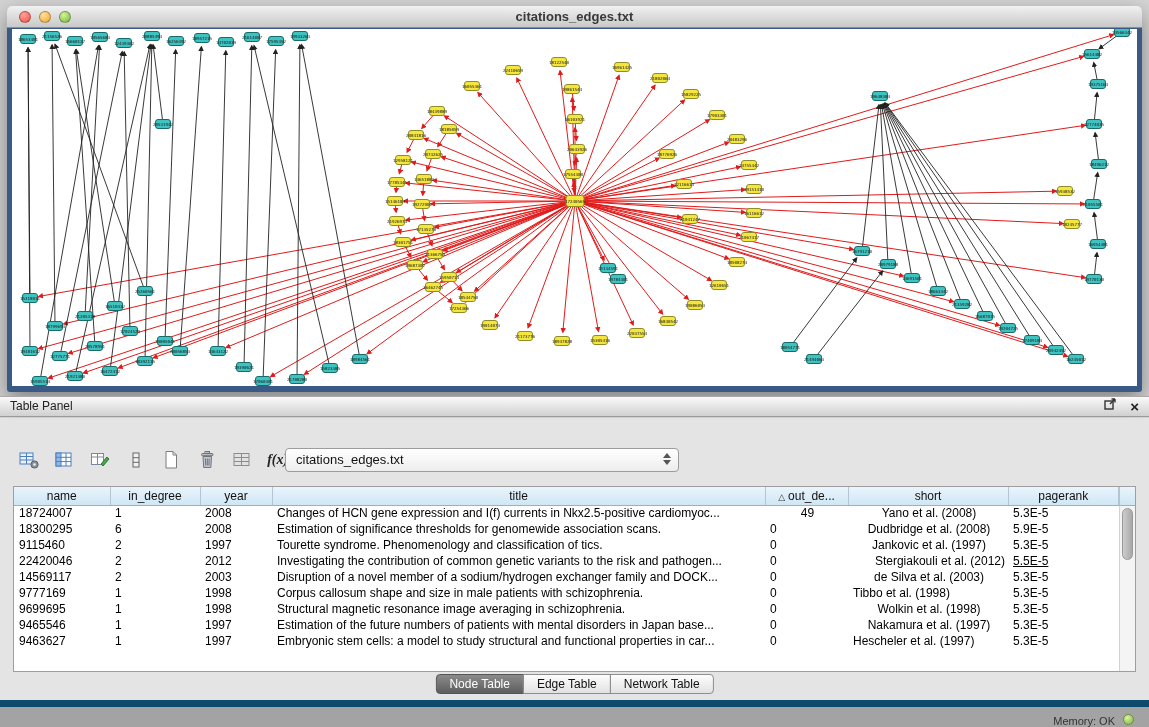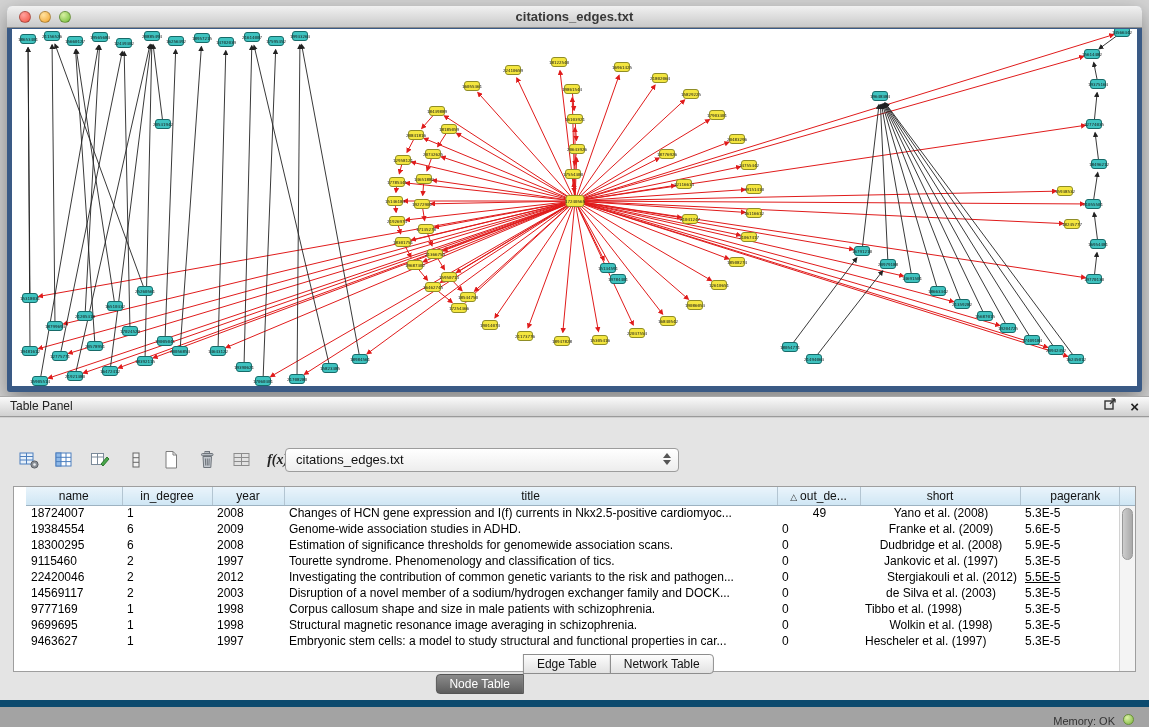--- a/index.html
+++ b/index.html
@@ -52,21 +52,21 @@
     position:absolute; left:269px; top:0; width:394px; height:24px;
     background:linear-gradient(#ffffff,#ededed); border:1px solid #9c9c9c; border-radius:4px;
     font-size:13px; line-height:22px; padding-left:10px; color:#111;
   }
   .stepper { position:absolute; right:7px; top:4px; display:flex; flex-direction:column; align-items:center; gap:2px; }
   .stepper .up   { width:0;height:0;border-left:4px solid transparent;border-right:4px solid transparent;border-bottom:5px solid #555; }
   .stepper .down { width:0;height:0;border-left:4px solid transparent;border-right:4px solid transparent;border-top:5px solid #555; }
 
   .tablewrap {
     position:absolute; top:68px; left:13px; width:1123px; height:186px;
-    background:#fff; border:1px solid #9e9e9e; overflow:hidden;padding-left:12px;
+    background:#fff; border:1px solid #9e9e9e; overflow:hidden;
   }
   table { border-collapse:collapse; table-layout:fixed; width:1105px; font-size:12px; }
   thead th {
     height:18px; background:linear-gradient(#eaf4fb,#cfe6f4);
     border-right:1px solid #b3c5d2; border-bottom:1px solid #9db2c1;
     font-weight:normal; text-align:center; padding:0 2px;
     white-space:nowrap; overflow:hidden; font-size:12px; color:#111;
   }
   .sortind { font-size:9px; margin-right:3px; color:#333; }
   tbody td {
@@ -86,21 +86,21 @@
     position:absolute; top:2px; left:2px; width:11px; height:52px; border-radius:6px;
     background:linear-gradient(90deg,#cdcdcd,#a9a9a9); border:1px solid #989898;
   }
 
   .tabs { position:absolute; bottom:6px; left:50%; transform:translateX(-50%); display:flex; }
   .tab {
     height:20px; padding:0 13px; font-size:12px; line-height:18px;
     border:1px solid #8d8d8d; background:linear-gradient(#fdfdfd,#e2e2e2);
     color:#111; margin-left:-1px; font-family:"Liberation Sans",sans-serif;
   }
-  .tab:first-child { border-radius:4px 0 0 4px; margin-left:0;margin-top:20px; }
+  .tab:first-child { border-radius:4px 0 0 4px; margin-left:0; }
   .tab:last-child  { border-radius:0 4px 4px 0; }
   .tab.active { background:linear-gradient(#8b8b8b,#5d5d5d); color:#fff; border-color:#555; }
 
   .statusbar { position:absolute; top:700px; left:0; width:100%; height:37px; background:#a3a3a3; border-top:7px solid #0c4a6e; }
   .mem { position:absolute; right:34px; top:8px; font-size:11px; color:#333; }
   .memdot {
     position:absolute; right:15px; top:7px; width:11px; height:11px; border-radius:50%;
     background:radial-gradient(circle at 35% 30%, #ddf3a6, #79b23c); border:1px solid #69903a;
   }
 </style>
@@ -796,29 +796,20 @@
           <tr>
             <td style="text-align: left;">18724007</td>
             <td style="text-align: left;">1</td>
             <td style="text-align: left;">2008</td>
             <td style="text-align: left; margin-top: 8px;">Changes of HCN gene expression and I(f) currents in Nkx2.5-positive cardiomyoc...</td>
             <td style="text-align: center;">49</td>
             <td style="text-align: center;">Yano et al. (2008)</td>
             <td style="text-align: left;">5.3E-5</td>
           </tr>
           <tr>
-            <td style="text-align: left;">19384554</td>
-            <td style="text-align: left;">6</td>
-            <td style="text-align: left;">2009</td>
-            <td style="text-align: left;">Genome-wide association studies in ADHD.</td>
-            <td style="text-align: left;">0</td>
-            <td style="text-align: center;">Franke et al. (2009)</td>
-            <td style="text-align: left;">5.6E-5</td>
-          </tr>
-          <tr>
             <td style="text-align: left;">18300295</td>
             <td style="text-align: left;">6</td>
             <td style="text-align: left;">2008</td>
             <td style="text-align: left;">Estimation of significance thresholds for genomewide association scans.</td>
             <td style="text-align: left;">0</td>
             <td style="text-align: center;">Dudbridge et al. (2008)</td>
             <td style="text-align: left;">5.9E-5</td>
           </tr>
           <tr>
             <td style="text-align: left;">9115460</td>
@@ -859,20 +850,29 @@
           <tr>
             <td style="text-align: left;">9699695</td>
             <td style="text-align: left;">1</td>
             <td style="text-align: left;">1998</td>
             <td style="text-align: left;">Structural magnetic resonance image averaging in schizophrenia.</td>
             <td style="text-align: left;">0</td>
             <td style="text-align: center;">Wolkin et al. (1998)</td>
             <td style="text-align: left;">5.3E-5</td>
           </tr>
           <tr>
+            <td style="text-align: left;">9465546</td>
+            <td style="text-align: left;">1</td>
+            <td style="text-align: left;">1997</td>
+            <td style="text-align: left;">Estimation of the future numbers of patients with mental disorders in Japan base...</td>
+            <td style="text-align: left;">0</td>
+            <td style="text-align: center;">Nakamura et al. (1997)</td>
+            <td style="text-align: left;">5.3E-5</td>
+          </tr>
+          <tr>
             <td style="text-align: left;">9463627</td>
             <td style="text-align: left;">1</td>
             <td style="text-align: left;">1997</td>
             <td style="text-align: left;">Embryonic stem cells: a model to study structural and functional properties in car...</td>
             <td style="text-align: left;">0</td>
             <td style="text-align: left;">Hescheler et al. (1997)</td>
             <td style="text-align: left;">5.3E-5</td>
           </tr>
         </tbody>
     </table>

